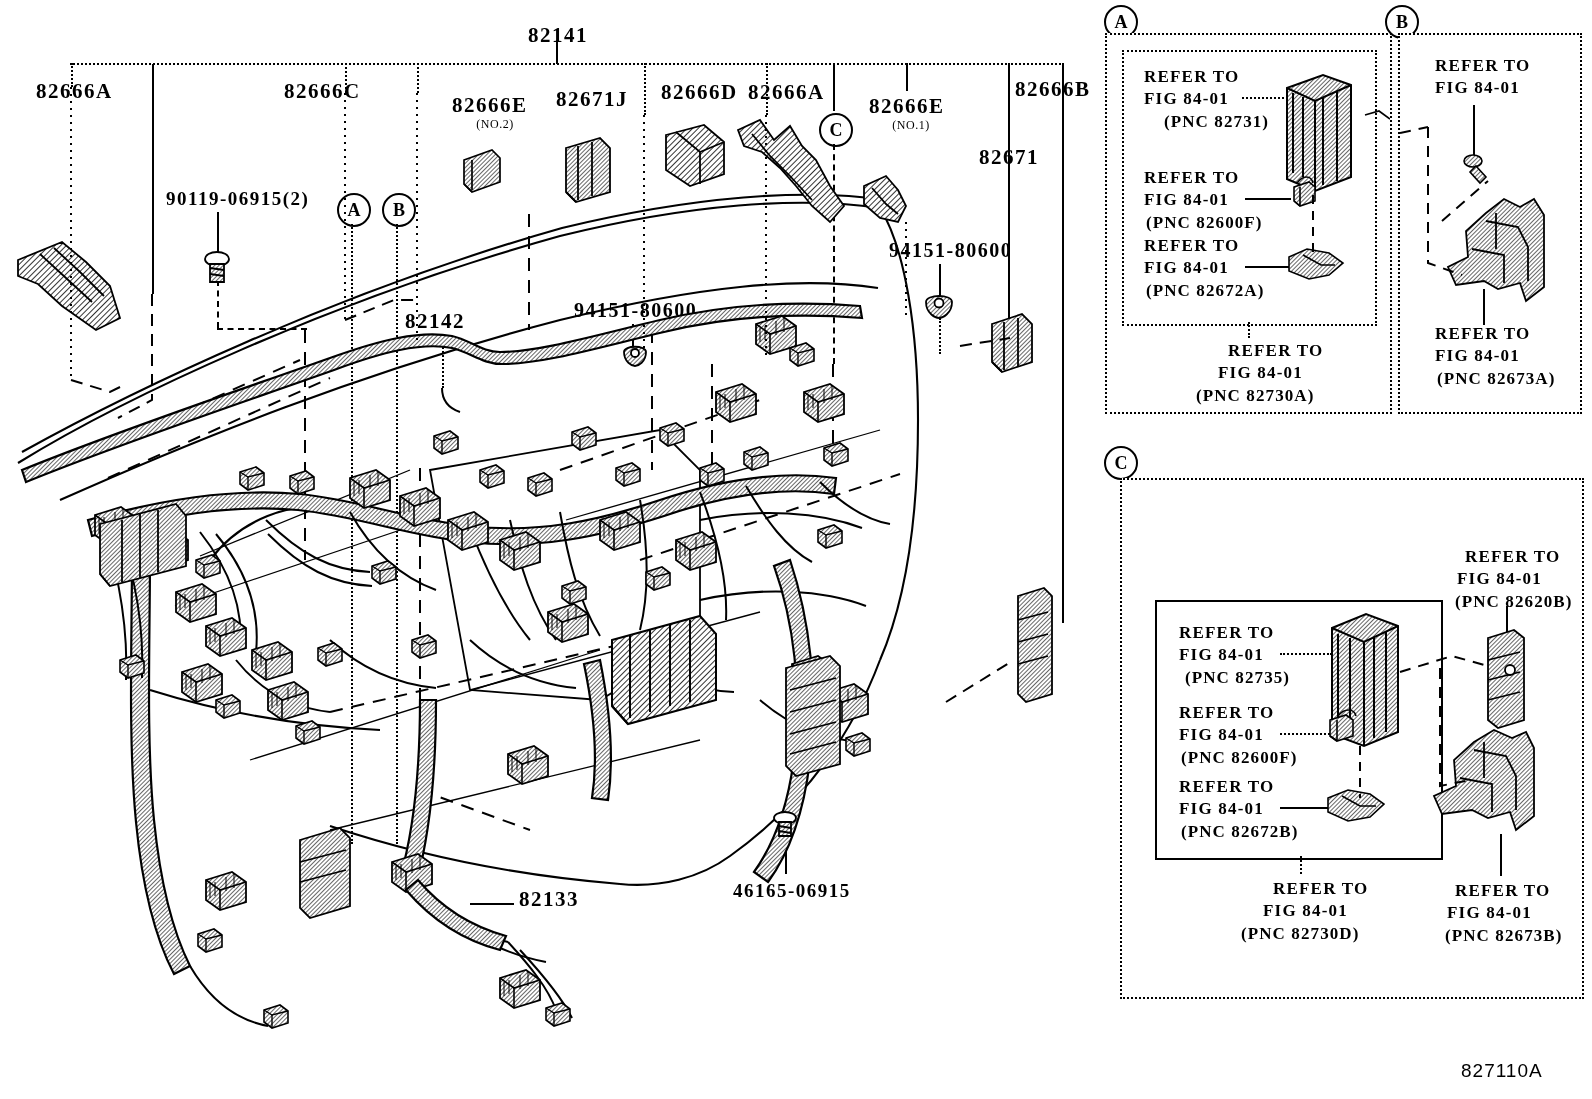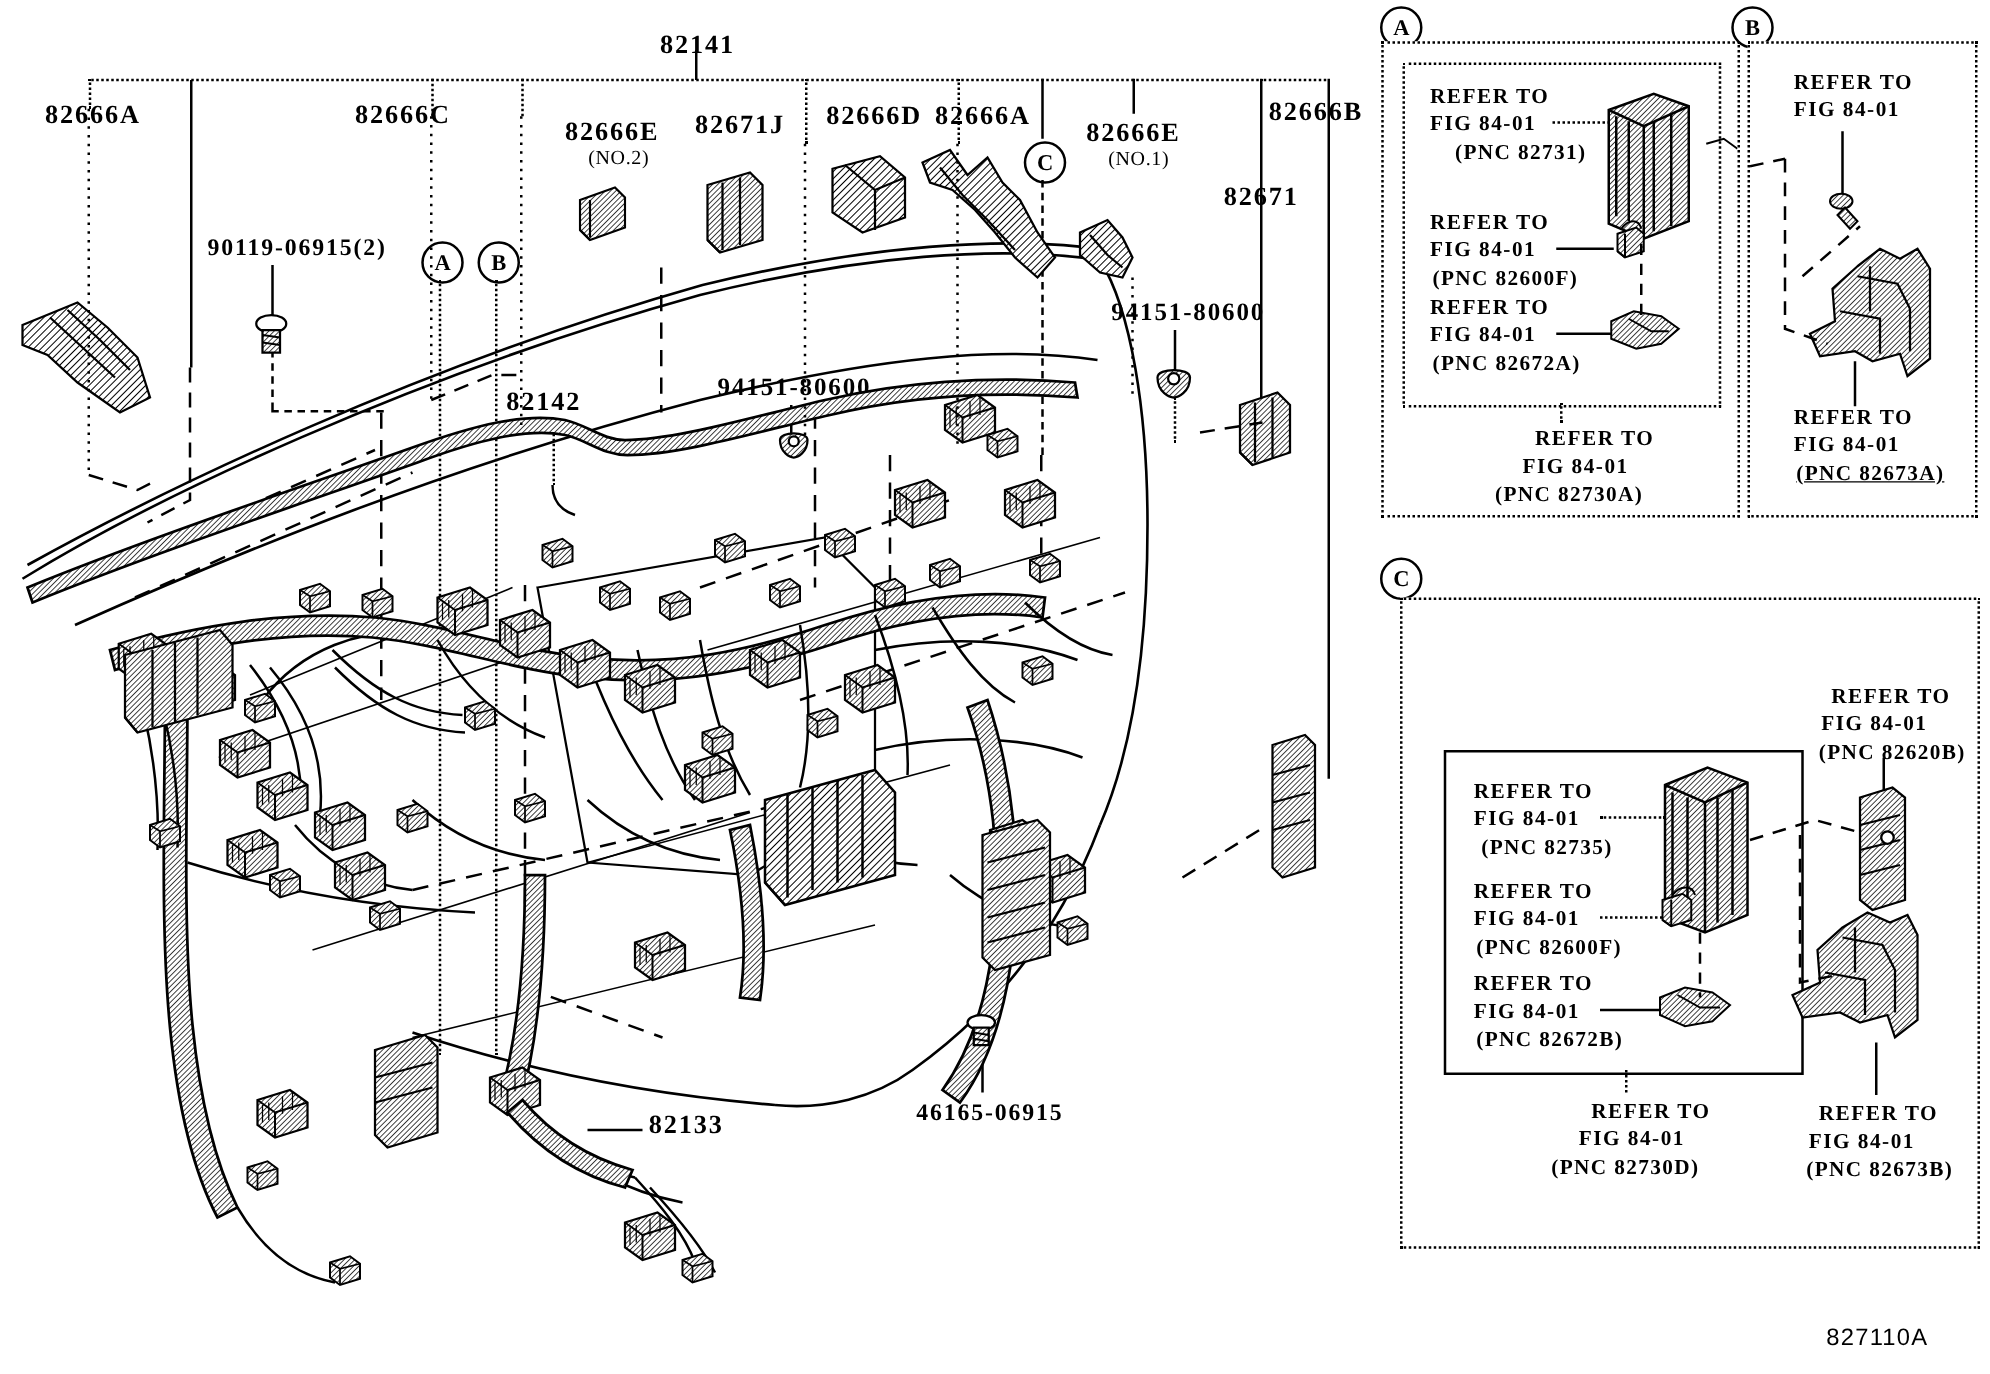--- a/index.html
+++ b/index.html
@@ -4,21 +4,21 @@
 <style>
   html,body{margin:0;padding:0;background:#ffffff;}
   body{width:1592px;height:1099px;position:relative;overflow:hidden;
        font-family:"Liberation Serif", serif;color:#000;}
 
   
   .abs{position:absolute;padding-left:11px;}
   .lbl{position:absolute;font-family:"Liberation Serif",serif;font-weight:bold;
        letter-spacing:1px;white-space:nowrap;line-height:1.12;}
   .pn{font-size:21px;font-weight:bold;letter-spacing:1.5px;}
-  .pn-sub{font-size:16px;font-weight:normal;letter-spacing:0.5px;text-align:center;}
+  .pn-sub{font-size:12px;font-weight:normal;letter-spacing:0.5px;text-align:center;}
   .refer{font-size:17px;font-weight:bold;letter-spacing:1.2px;line-height:1.32;white-space:nowrap;}
   .refer .pnc{font-weight:bold;letter-spacing:1.1px;}
 
   
   .vline{position:absolute;width:0;border-left:2px solid #000;}
   .hline{position:absolute;height:0;border-top:2px solid #000;}
   .vdot{position:absolute;width:0;border-left:2px dotted #000;}
   .hdot{position:absolute;height:0;border-top:2px dotted #000;}
   .vdash{position:absolute;width:0;border-left:2px dashed #000;}
   .hdash{position:absolute;height:0;border-top:2px dashed #000;}
@@ -531,21 +531,21 @@
     </g>
 
     <g stroke="#000" stroke-width="2">
       <path d="M84 254 L 84 290"></path>
     </g>
   </svg>
 
   <div class="refer abs" style="left:24px;top:288px;">
     <div>REFER TO</div>
     <div>FIG 84-01</div>
-    <div class="pnc" style="padding-left:2px;text-decoration:underline;">(PNC 82673A)</div>
+    <div class="pnc" style="padding-left:2px;">(PNC 82673A)</div>
   </div>
 </div>
 
 <div class="circ" style="left:1104px;top:446px;">C</div>
 
 <div class="panel-out" style="left:1120px;top:478px;width:460px;height:517px;">
 
   <div class="panel-in-solid" style="left:33px;top:120px;width:284px;height:256px;"></div>
 
   <div class="refer abs" style="left:46px;top:142px;">

